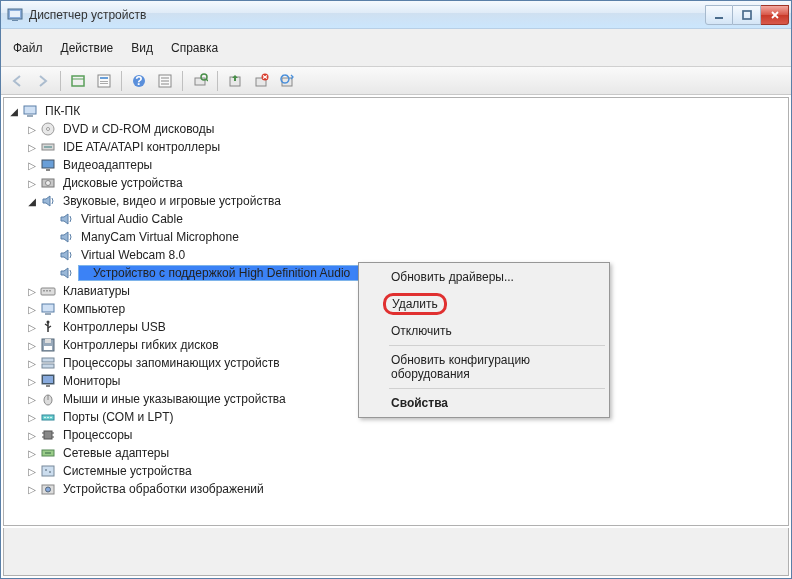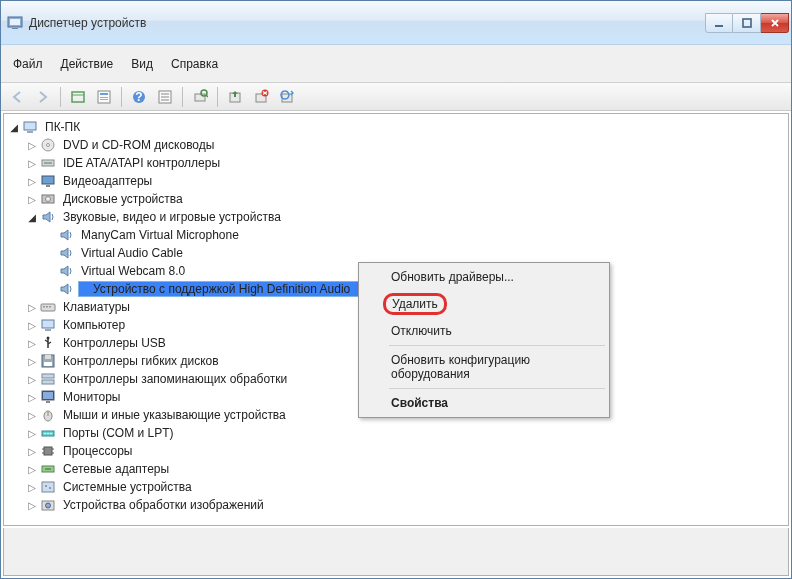--- a/index.html
+++ b/index.html
@@ -1,19 +1,19 @@
 <!DOCTYPE html>
 <html><head>
 <meta charset="utf-8">
 <style>
 * { margin: 0; padding: 0; box-sizing: border-box; font-family: 'Segoe UI', Tahoma, sans-serif; font-size: 12px; }
 body { background: #fff; width: 792px; height: 579px; overflow: hidden; }
 
 .window { width: 792px; height: 579px; border: 1px solid #5a7fa7; background: #fff; display: flex; flex-direction: column; }
-.titlebar { height: 44px; background: linear-gradient(to bottom, #f5f9fd 0%, #dfebf7 45%, #cfe0f1 46%, #cbe6fd 100%); display: flex; align-items: center; padding: 0 0 0 6px; border-bottom: 1px solid #b8cfe6; }
+.titlebar { height: 28px; background: linear-gradient(to bottom, #f5f9fd 0%, #dfebf7 45%, #cfe0f1 46%, #cbe6fd 100%); display: flex; align-items: center; padding: 0 0 0 6px; border-bottom: 1px solid #b8cfe6; }
 .titlebar-icon { width: 16px; height: 16px; margin-right: 6px; display:inline-flex; align-items:center; justify-content:center; }
 .titlebar-title { flex: 1; color: #333; font-size: 12px; }
 .window-controls { display: flex; height: 20px; margin-right: 2px; }
 .win-btn { width: 28px; height: 20px; border: 1px solid #a6b9cd; border-left:none; background: linear-gradient(to bottom,#f6fafe,#d4e5f6); display: flex; align-items: center; justify-content: center; cursor: pointer; font-size:11px; color:#4a6c8c;}
 .win-btn:first-child{border-left:1px solid #a6b9cd; border-radius:0 0 0 3px;}
 .win-btn.close { background: linear-gradient(to bottom,#f3a9a0,#d8594b 48%,#c93a2a 52%,#d8594b); color:#fff; border-color:#9f3426; border-radius:0 0 3px 0;}
 .win-btn svg { width:10px; height:10px; }
 
 .menubar { height: 38px; background: #f0f0f0; display: flex; align-items: center; padding: 0 4px; border-bottom: 1px solid #d0d0d0; gap:2px;}
 .menu-item { padding: 2px 8px; cursor: pointer; color:#222; }
@@ -218,31 +218,31 @@
           <span class="tree-label">Звуковые, видео и игровые устройства</span>
         </div>
         <div class="tree-node indent-2">
           <span class="tree-toggle blank">▷</span>
           <span class="tree-icon">
             <svg class="ic" viewBox="0 0 16 16">
               <path d="M3 6 L6 6 L10 3 L10 13 L6 10 L3 10 Z" fill="#9ab8d8" stroke="#5a7fa7"></path>
               <path d="M12 5 Q14 8 12 11" fill="none" stroke="#5a7fa7"></path>
             </svg>
           </span>
-          <span class="tree-label">ManyCam Virtual Microphone</span>
+          <span class="tree-label">Virtual Audio Cable</span>
         </div>
         <div class="tree-node indent-2">
           <span class="tree-toggle blank">▷</span>
           <span class="tree-icon">
             <svg class="ic" viewBox="0 0 16 16">
               <path d="M3 6 L6 6 L10 3 L10 13 L6 10 L3 10 Z" fill="#9ab8d8" stroke="#5a7fa7"></path>
               <path d="M12 5 Q14 8 12 11" fill="none" stroke="#5a7fa7"></path>
             </svg>
           </span>
-          <span class="tree-label">Virtual Audio Cable</span>
+          <span class="tree-label">ManyCam Virtual Microphone</span>
         </div>
         <div class="tree-node indent-2">
           <span class="tree-toggle blank">▷</span>
           <span class="tree-icon">
             <svg class="ic" viewBox="0 0 16 16">
               <path d="M3 6 L6 6 L10 3 L10 13 L6 10 L3 10 Z" fill="#9ab8d8" stroke="#5a7fa7"></path>
               <path d="M12 5 Q14 8 12 11" fill="none" stroke="#5a7fa7"></path>
             </svg>
           </span>
           <span class="tree-label">Virtual Webcam 8.0</span>
@@ -302,21 +302,21 @@
           <span class="tree-label">Контроллеры гибких дисков</span>
         </div>
         <div class="tree-node indent-1">
           <span class="tree-toggle">▷</span>
           <span class="tree-icon">
             <svg class="ic" viewBox="0 0 16 16">
               <rect x="2" y="3" width="12" height="4" fill="#c8d8e8" stroke="#789"></rect>
               <rect x="2" y="9" width="12" height="4" fill="#c8d8e8" stroke="#789"></rect>
             </svg>
           </span>
-          <span class="tree-label">Контроллеры запоминающих обработки</span>
+          <span class="tree-label">Процессоры запоминающих устройств</span>
         </div>
         <div class="tree-node indent-1">
           <span class="tree-toggle">▷</span>
           <span class="tree-icon">
             <svg class="ic" viewBox="0 0 16 16">
               <rect x="2" y="2" width="12" height="9" fill="#345" stroke="#567"></rect>
               <rect x="3" y="3" width="10" height="7" fill="#8ad"></rect>
               <rect x="6" y="12" width="4" height="2" fill="#888"></rect>
             </svg>
           </span>

